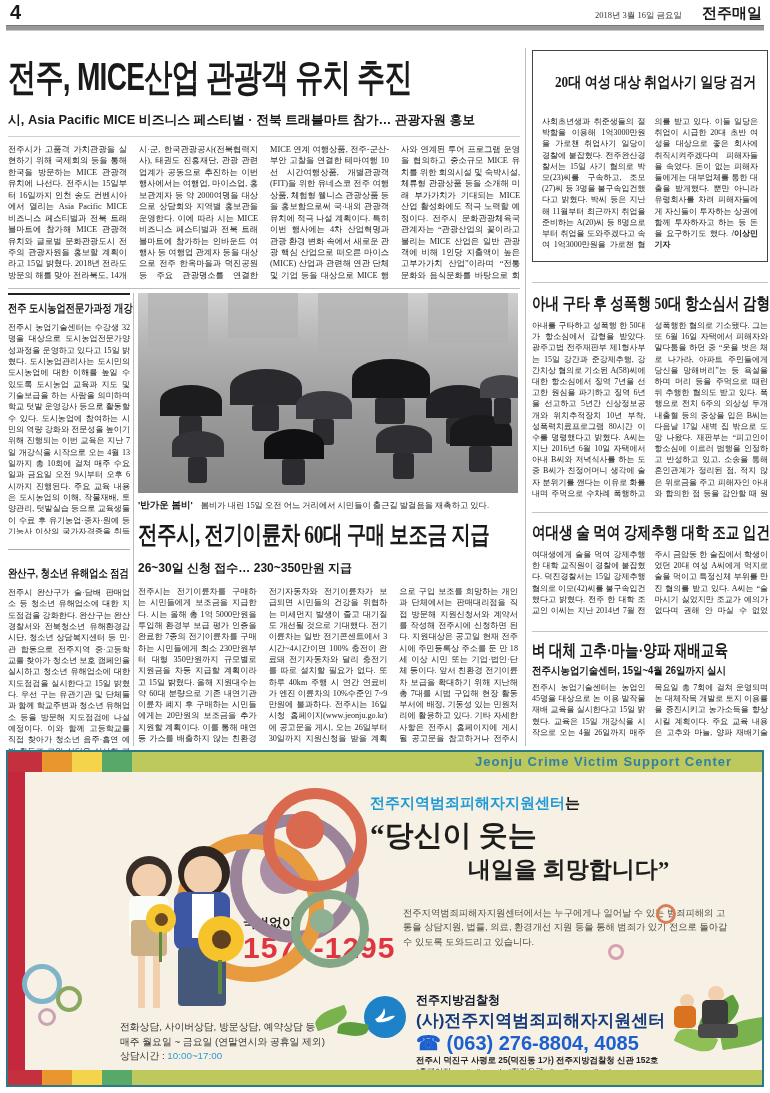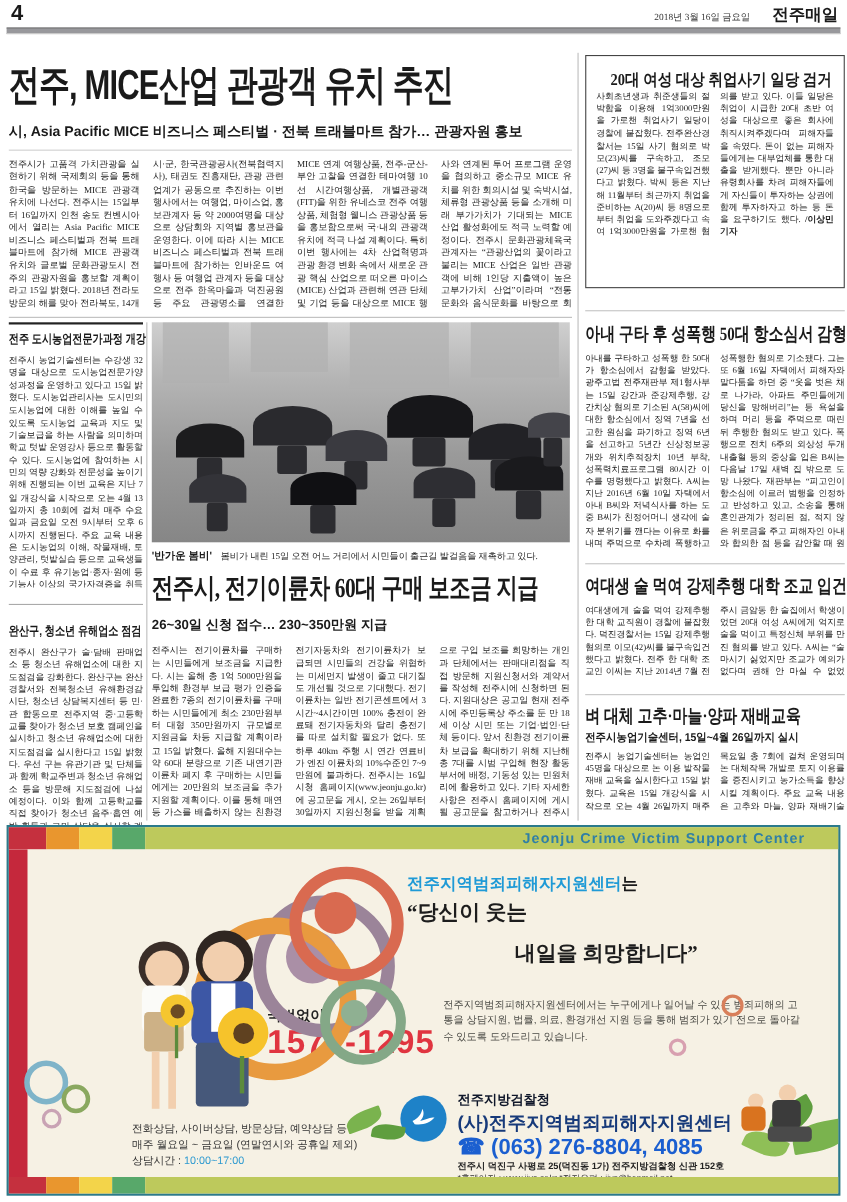--- a/index.html
+++ b/index.html
@@ -54,24 +54,24 @@
   
   .a2-head{left:138px;top:518px;width:380px;font-size:25px;font-weight:bold;white-space:nowrap;
            transform:scaleX(0.78);transform-origin:left top;letter-spacing:-0.5px;}
   .a2-sub{left:138px;top:560px;width:380px;font-size:12px;font-weight:bold;
           font-family:"Liberation Sans",sans-serif;}
   .a2-body{left:138px;top:586px;width:380px;height:160px;overflow:hidden;
            column-count:3;column-gap:12px;font-size:8.2px;line-height:1.38;text-align:justify;}
 
   
   .r-box{left:532px;top:50px;width:236px;height:212px;border:1px solid #444;box-sizing:border-box;
-         padding:8px 9px;}
+         padding:18px 9px;}
   .r-box-title{text-align:center;font-size:15px;font-weight:bold;white-space:nowrap;
                transform:scaleX(0.88);transform-origin:center top;margin-top:4px;}
-  .r-box-body{margin-top:0;height:158px;overflow:hidden;column-count:2;column-gap:9px;
+  .r-box-body{margin-top:24px;height:158px;overflow:hidden;column-count:2;column-gap:9px;
               font-size:8px;line-height:1.4;text-align:justify;}
   .r-title{left:532px;width:236px;font-size:17px;font-weight:bold;white-space:nowrap;
            transform:scaleX(0.80);transform-origin:left top;}
   .r-body{left:532px;width:236px;overflow:hidden;column-count:2;column-gap:9px;
           font-size:8px;line-height:1.4;text-align:justify;}
   .r-sub{left:532px;width:236px;font-size:10.3px;font-weight:bold;font-family:"Liberation Sans",sans-serif;
          white-space:nowrap;transform:scaleX(0.92);transform-origin:left top;}
 
   
   .ad{left:6px;top:750px;width:758px;height:337px;border:2px solid #2b7a8c;box-sizing:border-box;
@@ -88,22 +88,22 @@
   .ad-banner{position:absolute;top:0;right:30px;height:20px;line-height:20px;font-size:13px;
              font-weight:bold;letter-spacing:1px;color:#2f7fa6;font-family:"Liberation Sans",sans-serif;}
   .ad-body{position:absolute;left:0;top:20px;width:754px;height:298px;overflow:hidden;}
   .ad-redbar{position:absolute;left:0;top:0;width:17px;height:100%;background:#c5283c;}
   .ad-phone{position:absolute;left:235px;top:142px;font-family:"Liberation Sans",sans-serif;}
   .ad-phone .lbl{font-size:13px;color:#222;font-weight:bold;}
   .ad-phone .num{font-size:30px;font-weight:bold;color:#e03540;letter-spacing:1px;line-height:1.05;}
   .ad-lead{position:absolute;left:362px;top:22px;font-size:15px;font-weight:bold;
            font-family:"Liberation Sans",sans-serif;}
   .ad-lead .blue{color:#1f9ad6;text-align:center;}
-  .ad-q1{position:absolute;left:362px;top:44px;font-size:19px;font-weight:bold;color:#1d1d1d;}
-  .ad-q2{position:absolute;left:460px;top:82px;font-size:19px;font-weight:bold;color:#1d1d1d;}
+  .ad-q1{position:absolute;left:362px;top:44px;font-size:29px;font-weight:bold;color:#1d1d1d;}
+  .ad-q2{position:absolute;left:460px;top:82px;font-size:23px;font-weight:bold;color:#1d1d1d;}
   .ad-desc{position:absolute;left:395px;top:134px;width:330px;font-size:9.3px;line-height:1.55;
            color:#4a4a45;font-family:"Liberation Sans",sans-serif;}
   .ad-contact{position:absolute;left:356px;top:220px;display:flex;gap:10px;}
   .ad-logo{width:42px;height:42px;border-radius:50%;background:#1e82c8;flex:0 0 42px;
            display:flex;align-items:center;justify-content:center;margin-top:4px;}
   .ad-office{font-size:12px;font-weight:bold;color:#0f172a;font-family:"Liberation Sans",sans-serif;}
   .ad-org{font-size:17px;font-weight:bold;color:#173a7a;font-family:"Liberation Sans",sans-serif;}
   .ad-tel{font-size:20px;font-weight:bold;color:#1b5fd0;font-family:"Liberation Sans",sans-serif;line-height:1.1;}
   .ad-addr{font-size:8.4px;font-weight:bold;color:#222;font-family:"Liberation Sans",sans-serif;margin-top:1px;}
   .ad-web{font-size:8px;color:#333;font-family:"Liberation Sans",sans-serif;}

